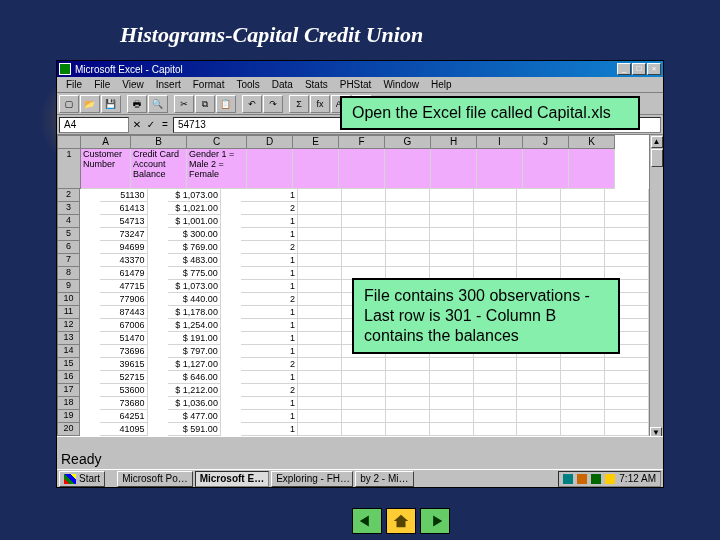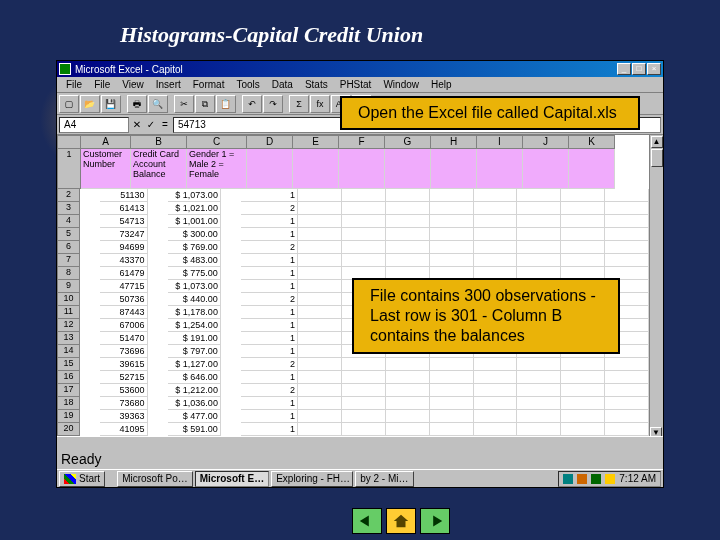--- a/index.html
+++ b/index.html
@@ -43,21 +43,21 @@
   .sheettab.inactive { background: #c0c0c0; }
   .sheettab span { display: inline-block; transform: skewX(15deg); }
   .statusbar { position: absolute; bottom: 18px; left: 0; right: 0; height: 14px; background: #c0c0c0; border-top: 1px solid #fff; padding: 16px 4px; font-size: 14px; line-height: 12px; }
   .taskbar { position: absolute; bottom: 0; left: 0; right: 0; height: 18px; background: #c0c0c0; border-top: 1px solid #fff; display: flex; align-items: center; padding: 0 2px; gap: 12px; font-size: 10px; }
   .startbtn { height: 16px; padding: 0 4px; background: #c0c0c0; border: 1px solid #fff; border-right-color:#404040; border-bottom-color:#404040; display: flex; align-items: center; gap: 3px; }
   .startflag { width: 12px; height: 10px; background: linear-gradient(45deg, red 25%, green 25% 50%, blue 50% 75%, yellow 75%); }
   .taskbtn { height: 16px; padding: 0 4px; background: #c0c0c0; border: 1px solid #fff; border-right-color:#404040; border-bottom-color:#404040; line-height: 14px; max-width: 82px; overflow: hidden; white-space: nowrap; }
   .taskbtn.active { border: 1px inset #808080; background: #dcdcdc; font-weight: bold; }
   .tray { margin-left: auto; height: 16px; padding: 0 4px; border: 1px inset #808080; display: flex; align-items: center; gap: 4px; }
   .trayicon { width: 10px; height: 10px; background: #008080; }
-  .callout { position: absolute; background: #eab308; border: 2px solid #000; padding: 6px 16px; font-family: Arial, sans-serif; font-size: 16px; color: #000; }
+  .callout { position: absolute; background: #86efac; border: 2px solid #000; padding: 6px 10px; font-family: Arial, sans-serif; font-size: 16px; color: #000; }
   .callout1 { top: 96px; left: 340px; width: 300px; }
   .callout2 { top: 278px; left: 352px; width: 268px; line-height: 1.25; }
   .nav-buttons { position: absolute; bottom: 6px; left: 352px; display: flex; gap: 4px; }
   .navbtn { width: 30px; height: 26px; background: #66cc66; border: 1px solid #000; display: flex; align-items: center; justify-content: center; }
   .navbtn.home { background: #ffcc33; }
   .navbtn svg { width: 18px; height: 16px; }
 </style>
 </head>
 <body>
 
@@ -258,21 +258,21 @@
           <div class="cell c-narrow txt"></div>
           <div class="cell c-narrow txt"></div>
           <div class="cell c-narrow txt"></div>
           <div class="cell c-narrow txt"></div>
           <div class="cell c-narrow txt"></div>
           <div class="cell c-narrow txt"></div>
           <div class="cell c-narrow txt"></div>
         </div>
         <div class="row">
           <div class="rowhead">10</div>
-          <div class="cell c-a num">50736</div>
+          <div class="cell c-a num">77906</div>
           <div class="cell c-b num">$   440.00</div>
           <div class="cell c-c num">2</div>
           <div class="cell c-narrow txt"></div>
           <div class="cell c-narrow txt"></div>
           <div class="cell c-narrow txt"></div>
           <div class="cell c-narrow txt"></div>
           <div class="cell c-narrow txt"></div>
           <div class="cell c-narrow txt"></div>
           <div class="cell c-narrow txt"></div>
           <div class="cell c-narrow txt"></div>
@@ -384,21 +384,21 @@
           <div class="cell c-narrow txt"></div>
           <div class="cell c-narrow txt"></div>
           <div class="cell c-narrow txt"></div>
           <div class="cell c-narrow txt"></div>
           <div class="cell c-narrow txt"></div>
           <div class="cell c-narrow txt"></div>
           <div class="cell c-narrow txt"></div>
         </div>
         <div class="row">
           <div class="rowhead">19</div>
-          <div class="cell c-a num">39363</div>
+          <div class="cell c-a num">64251</div>
           <div class="cell c-b num">$   477.00</div>
           <div class="cell c-c num">1</div>
           <div class="cell c-narrow txt"></div>
           <div class="cell c-narrow txt"></div>
           <div class="cell c-narrow txt"></div>
           <div class="cell c-narrow txt"></div>
           <div class="cell c-narrow txt"></div>
           <div class="cell c-narrow txt"></div>
           <div class="cell c-narrow txt"></div>
           <div class="cell c-narrow txt"></div>

